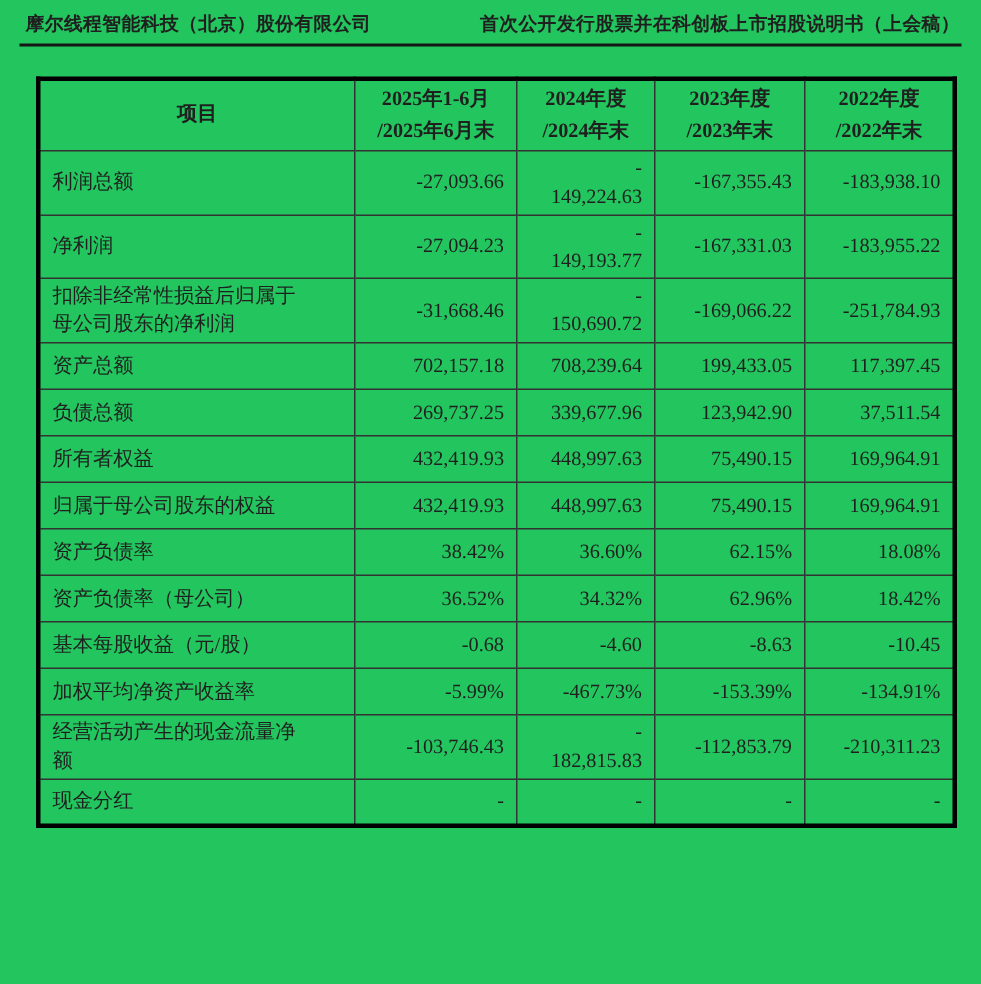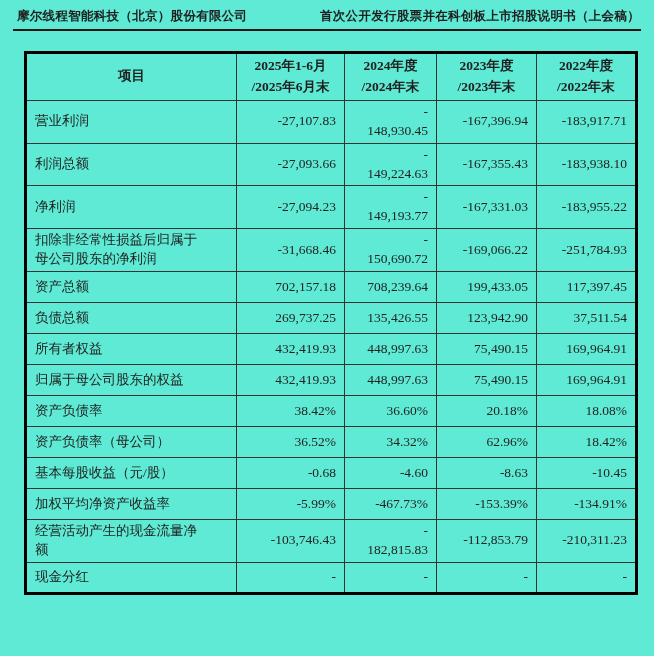--- a/index.html
+++ b/index.html
@@ -6,21 +6,21 @@
   html, body {
     margin: 0; padding: 0;
     width: 654px; height: 656px;
     background: #ffffff;
     font-family: "Liberation Serif", "DejaVu Serif", serif;
     color: #1f1f1f;
   }
   .page {
     width: 654px; height: 656px;
     overflow: hidden;
-    background: #5eead4;
+    background: #22c55e;
   }
   .page-header {
     display: flex;
     justify-content: space-between;
     align-items: baseline;
     padding: 8px 14px 0 17px;
     font-size: 12.5px;
     font-weight: bold;
     letter-spacing: 0.3px;
     white-space: nowrap;
@@ -84,28 +84,20 @@
           <th>2024年度
 /2024年末</th>
           <th>2023年度
 /2023年末</th>
           <th>2022年度
 /2022年末</th>
         </tr>
       </thead>
     <tbody>
         <tr>
-          <td class="label">营业利润</td>
-          <td class="value">-27,107.83</td>
-          <td class="value">-
-148,930.45</td>
-          <td class="value">-167,396.94</td>
-          <td class="value">-183,917.71</td>
-        </tr>
-        <tr>
           <td class="label">利润总额</td>
           <td class="value">-27,093.66</td>
           <td class="value">-
 149,224.63</td>
           <td class="value">-167,355.43</td>
           <td class="value">-183,938.10</td>
         </tr>
         <tr>
           <td class="label">净利润</td>
           <td class="value">-27,094.23</td>
@@ -126,21 +118,21 @@
         <tr>
           <td class="label">资产总额</td>
           <td class="value">702,157.18</td>
           <td class="value">708,239.64</td>
           <td class="value">199,433.05</td>
           <td class="value">117,397.45</td>
         </tr>
         <tr>
           <td class="label">负债总额</td>
           <td class="value">269,737.25</td>
-          <td class="value">135,426.55</td>
+          <td class="value">339,677.96</td>
           <td class="value">123,942.90</td>
           <td class="value">37,511.54</td>
         </tr>
         <tr>
           <td class="label">所有者权益</td>
           <td class="value">432,419.93</td>
           <td class="value">448,997.63</td>
           <td class="value">75,490.15</td>
           <td class="value">169,964.91</td>
         </tr>
@@ -148,21 +140,21 @@
           <td class="label">归属于母公司股东的权益</td>
           <td class="value">432,419.93</td>
           <td class="value">448,997.63</td>
           <td class="value">75,490.15</td>
           <td class="value">169,964.91</td>
         </tr>
         <tr>
           <td class="label">资产负债率</td>
           <td class="value">38.42%</td>
           <td class="value">36.60%</td>
-          <td class="value">20.18%</td>
+          <td class="value">62.15%</td>
           <td class="value">18.08%</td>
         </tr>
         <tr>
           <td class="label">资产负债率（母公司）</td>
           <td class="value">36.52%</td>
           <td class="value">34.32%</td>
           <td class="value">62.96%</td>
           <td class="value">18.42%</td>
         </tr>
         <tr>

